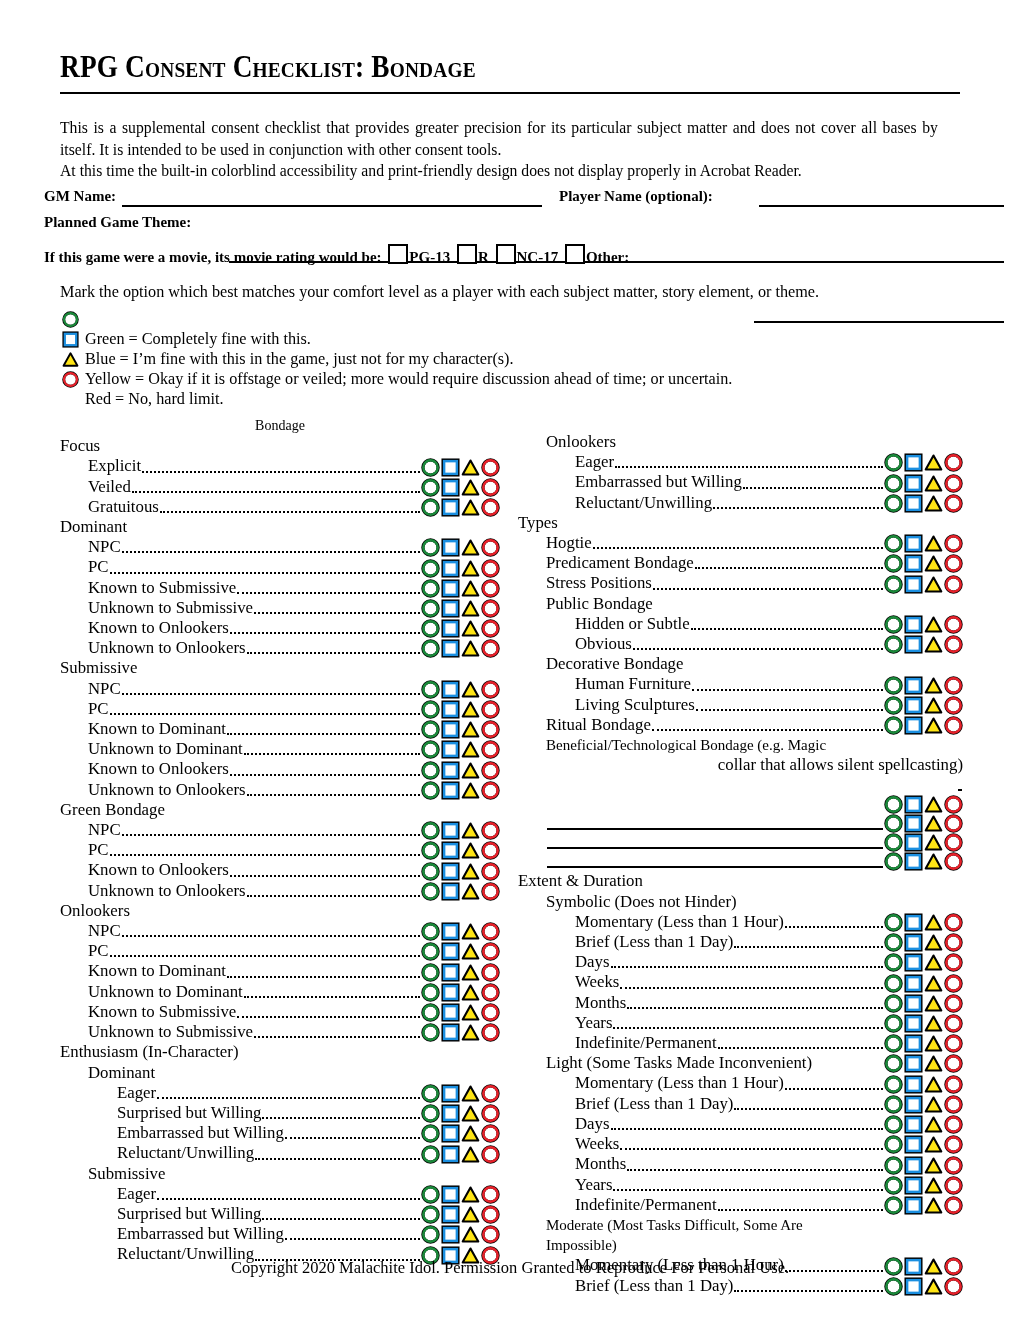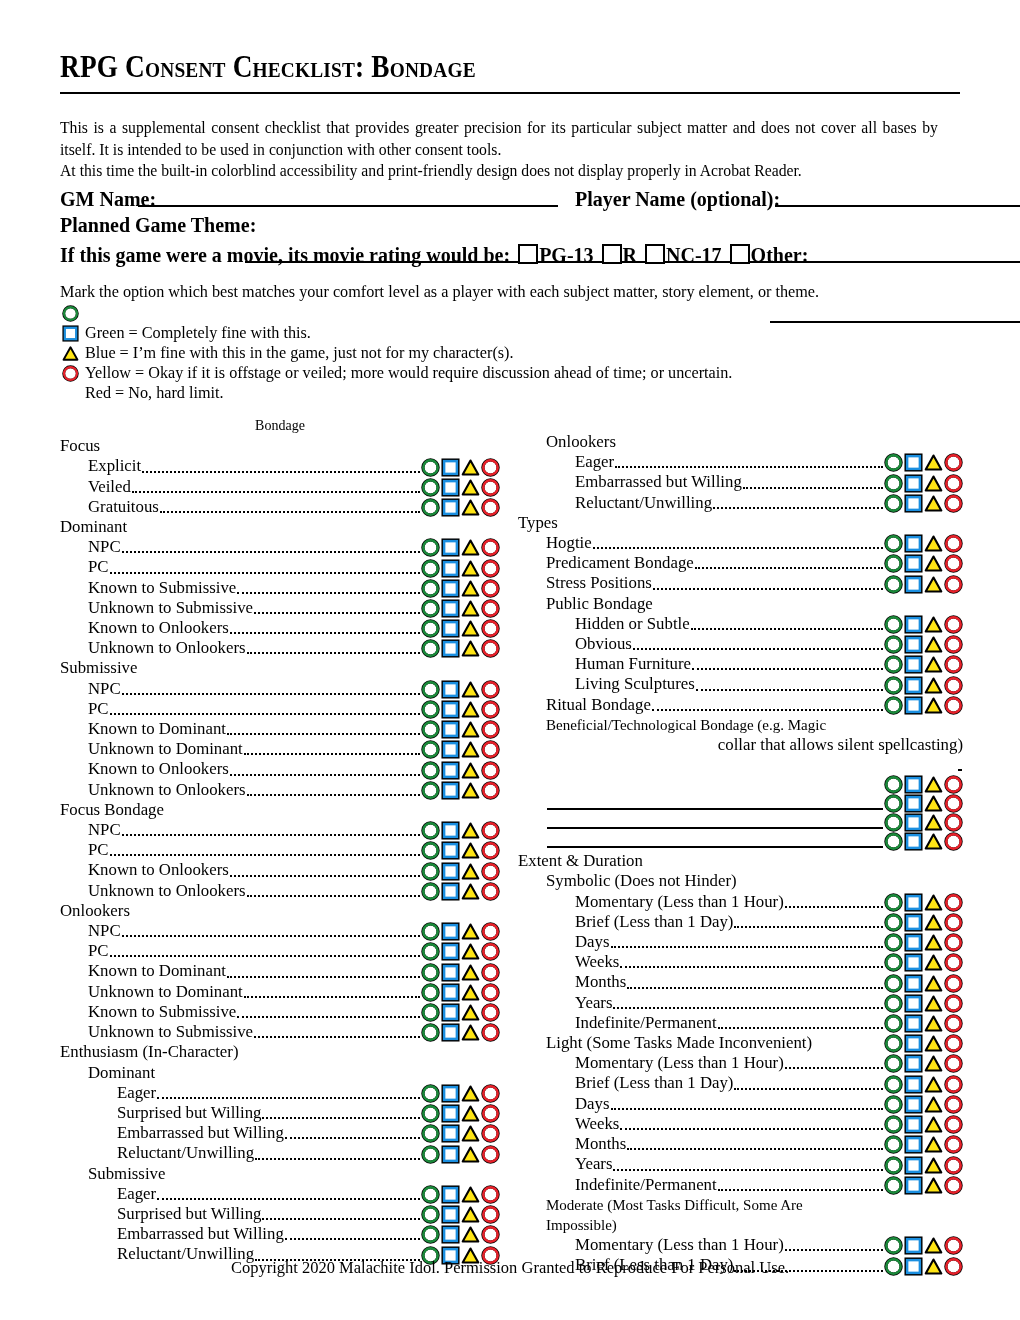--- a/index.html
+++ b/index.html
@@ -28,38 +28,38 @@
   .intro {
     position:absolute; left:60px; top:118px; width:905px;
     font-size:16.2px; line-height:21.5px;
     text-align:justify;
     transform:scaleX(0.97); transform-origin:left top;
   }
   .intro p { margin:0; }
   .intro .p2 { text-align:left; }
 
   
-  .form { position:absolute; left:60px; top:188px; width:905px; font-size:20px; font-weight:bold; }
+  .form { position:absolute; left:44px; top:188px; width:905px; font-size:15px; font-weight:bold; }
   .frow { position:relative; height:26px; }
   .lbl { font-weight:bold; }
 
   .gm-line { position:absolute; left:78px; top:17px; width:420px; height:2px; background:#000; }
   .pl-line { position:absolute; left:715px; top:17px; width:245px; height:2px; background:#000; }
   .theme-line { position:absolute; left:185px; top:47px; width:775px; height:2px; background:#000; }
   .other-line { position:absolute; left:710px; top:77px; width:250px; height:2px; background:#000; }
 
   .chk {
     display:inline-block; width:16px; height:16px;
     border:2px solid #000; background:#fff;
     vertical-align:-2px; margin:0 1px 0 3px;
   }
 
   
   .legend { position:absolute; left:60px; top:282px; width:905px; font-size:16.2px; line-height:20.5px; }
-  .legend .head { margin-bottom:1px; }
+  .legend .head { margin-bottom:7px; }
   .lrow { display:flex; align-items:center; height:20px; }
   .lrow .sym { width:20px; display:flex; justify-content:center; }
   .lrow .txt { margin-left:5px;margin-top:40px; }
 
   
   .sy { display:inline-block; position:relative; }
   .sy svg { display:block; }
 
   
   .colL { position:absolute; left:60px; top:416px; width:440px; }
@@ -597,21 +597,21 @@
               </svg>
             </span>
             <span class="sy">
               <svg width="19" height="19" viewBox="0 0 20 20">
                 <circle cx="10" cy="10" r="8" fill="#fff" stroke="#000000" stroke-width="3.4"></circle>
                 <circle cx="10" cy="10" r="7.6" fill="none" stroke="#e8212a" stroke-width="2.6"></circle>
               </svg>
             </span>
           </span>
         </div>
-        <div class="grp i1">Focus Bondage</div>
+        <div class="grp i1">Green Bondage</div>
         <div class="item i2">
           <span class="nm">NPC</span>
           <span class="lead"></span>
           <span class="syms">
             <span class="sy">
               <svg width="19" height="19" viewBox="0 0 20 20">
                 <circle cx="10" cy="10" r="8" fill="#fff" stroke="#000000" stroke-width="3.4"></circle>
                 <circle cx="10" cy="10" r="7.6" fill="none" stroke="#1a8a3a" stroke-width="2.6"></circle>
               </svg>
             </span>
@@ -1364,20 +1364,21 @@
               </svg>
             </span>
             <span class="sy">
               <svg width="19" height="19" viewBox="0 0 20 20">
                 <circle cx="10" cy="10" r="8" fill="#fff" stroke="#000000" stroke-width="3.4"></circle>
                 <circle cx="10" cy="10" r="7.6" fill="none" stroke="#e8212a" stroke-width="2.6"></circle>
               </svg>
             </span>
           </span>
         </div>
+        <div class="grp i2">Decorative Bondage</div>
         <div class="item i3">
           <span class="nm">Human Furniture</span>
           <span class="lead"></span>
           <span class="syms">
             <span class="sy">
               <svg width="19" height="19" viewBox="0 0 20 20">
                 <circle cx="10" cy="10" r="8" fill="#fff" stroke="#000000" stroke-width="3.4"></circle>
                 <circle cx="10" cy="10" r="7.6" fill="none" stroke="#1a8a3a" stroke-width="2.6"></circle>
               </svg>
             </span>

